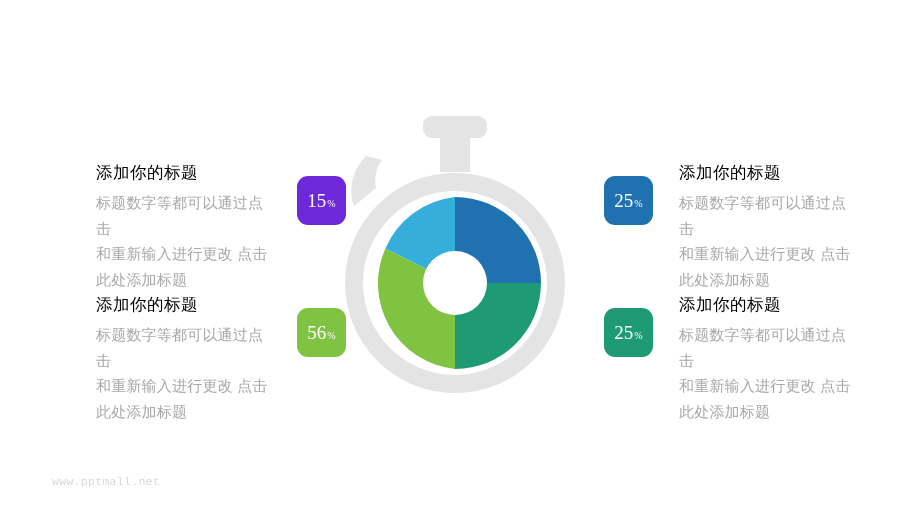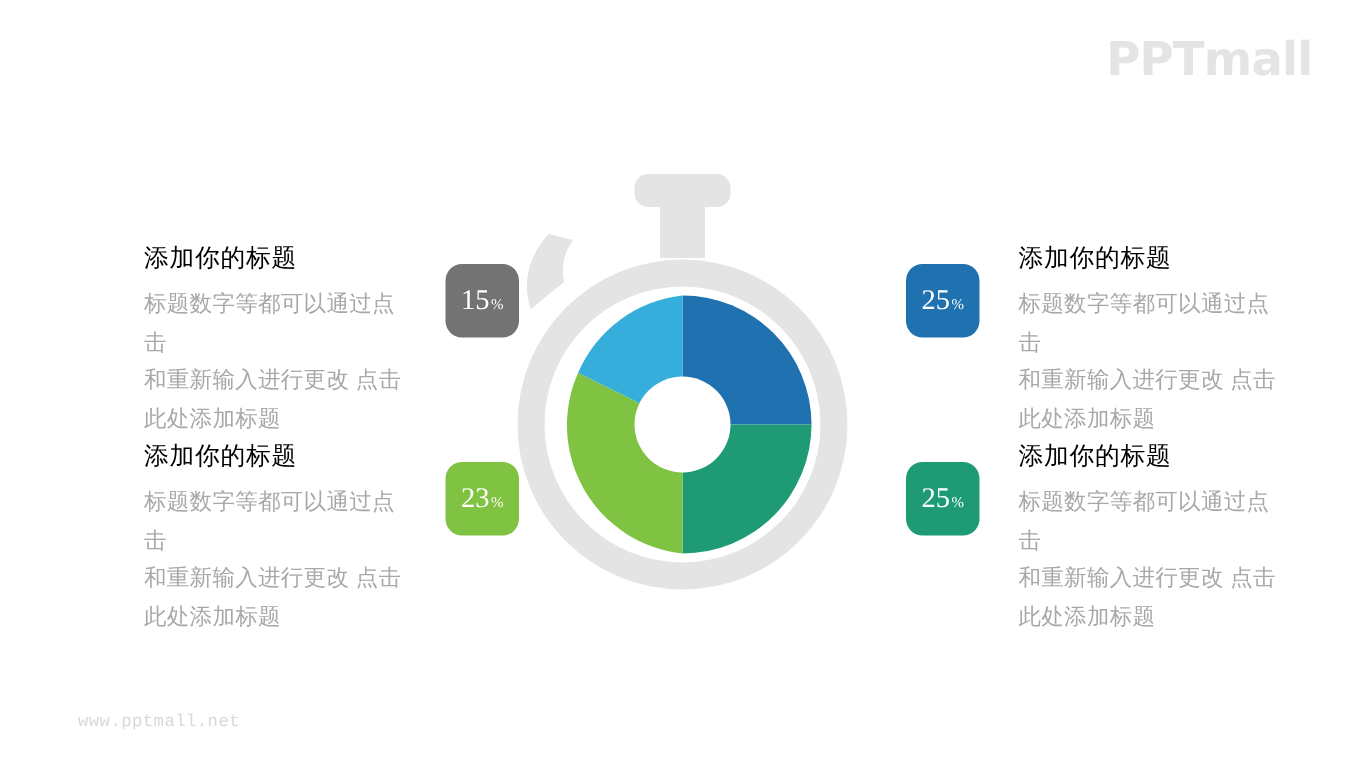--- a/index.html
+++ b/index.html
@@ -70,48 +70,47 @@
 
   
   .watch{position:absolute;left:330px;top:108px;width:250px;height:300px;}
   .watch svg{display:block;}
 </style>
 </head>
 <body>
 
 <div class="stage">
 
-  <div class="logo" style="color: rgb(228, 228, 228);">PPTmall</div>
 
   <div class="block left" id="blk-1">
     <div class="txtwrap l">
       <div class="btitle">添加你的标题</div>
       <div class="bbody">
         <span>标题数字等都可以通过点击</span>
         <span>和重新输入进行更改 点击</span>
         <span>此处添加标题</span>
       </div>
     </div>
-    <div class="badge" style="background: #737373; justify-content: center;">
+    <div class="badge" style="background: #6d28d9; justify-content: center;">
       <span class="num">15</span>
         <span class="pct">%</span>
     </div>
   </div>
 
   <div class="block left" id="blk-2">
     <div class="txtwrap l">
       <div class="btitle">添加你的标题</div>
       <div class="bbody">
         <span>标题数字等都可以通过点击</span>
         <span>和重新输入进行更改 点击</span>
         <span>此处添加标题</span>
       </div>
     </div>
     <div class="badge" style="background: rgb(128, 194, 66);">
-      <span class="num">23</span>
+      <span class="num">56</span>
         <span class="pct">%</span>
     </div>
   </div>
 
   <div class="block right" id="blk-3">
     <div class="badge" style="background: rgb(31, 113, 176);">
       <span class="num">25</span>
         <span class="pct">%</span>
     </div>
     <div class="txtwrap r">

